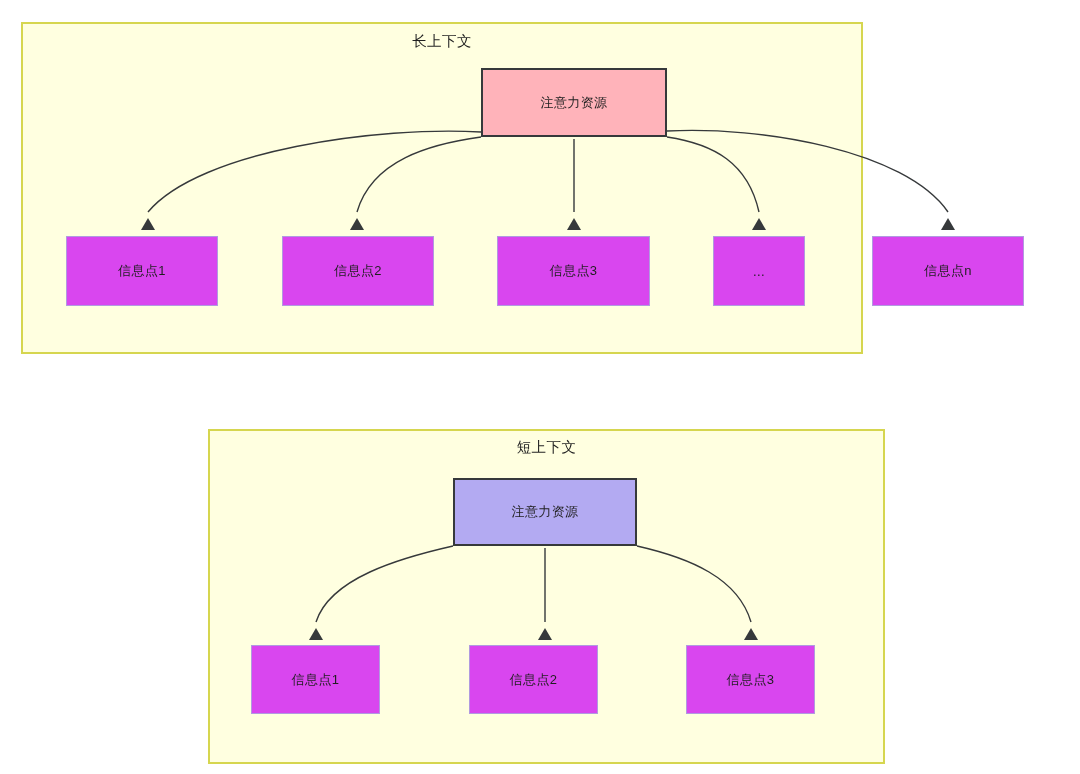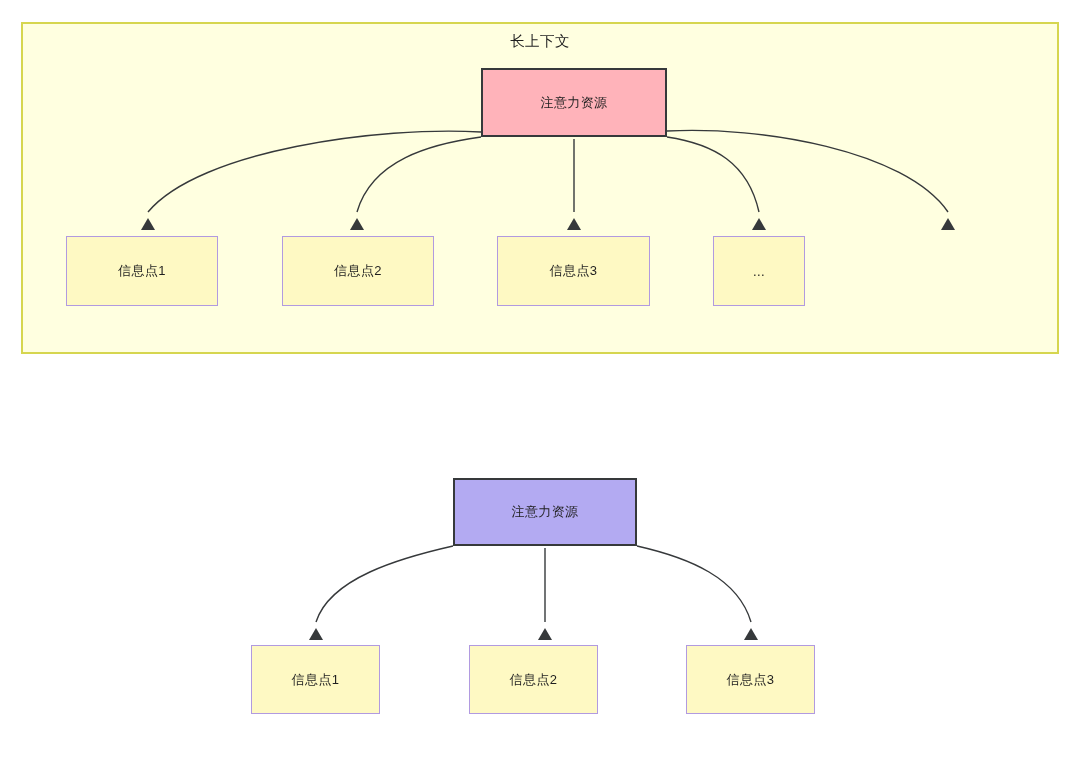--- a/index.html
+++ b/index.html
@@ -26,21 +26,21 @@
   .context-panel {
     position: absolute;
     background: #ffffe0;
     border: 2px solid #d6d64f;
     box-sizing: border-box;
   }
 
   #panel-long {
     left: 21px;
     top: 22px;
-    width: 1038px;
+    width: 842px;
     height: 332px;
   }
 
   #panel-short {
     left: 208px;
     top: 429px;
     width: 677px;
     height: 335px;
   }
 
@@ -74,21 +74,21 @@
     background: #ffb3ba;
     border: 2px solid #36393b;
   }
 
   .node-attention-short {
     background: #b3aaf2;
     border: 2px solid #36393b;
   }
 
   .node-info {
-    background: #fef9c3;
+    background: #d946ef;
     border: 1px solid #b19ae0;
   }
 
   .edge-layer {
     position: absolute;
     left: 0;
     top: 0;
     width: 1080px;
     height: 774px;
     pointer-events: none;
@@ -107,20 +107,23 @@
 </style>
 </head>
 <body>
 
 <div class="diagram-root">
 
   <div class="context-panel" id="panel-long">
     <div class="panel-title">长上下文</div>
   </div>
 
+  <div class="context-panel" id="panel-short">
+    <div class="panel-title">短上下文</div>
+  </div>
 
   <svg class="edge-layer" viewBox="0 0 1080 774">
 
     <g>
       <path class="edge-path" d="M 481 132 C 380 126, 200 150, 148 212"></path>
       <path class="edge-path" d="M 481 137 C 430 144, 372 160, 357 212"></path>
       <path class="edge-path" d="M 574 139 L 574 212"></path>
       <path class="edge-path" d="M 667 137 C 714 144, 748 163, 759 212"></path>
       <path class="edge-path" d="M 667 131 C 760 126, 905 150, 948 212"></path>
 
@@ -145,20 +148,21 @@
   <div class="node node-attention-long" style="left:481px; top:68px; width:186px; height:69px;">注意力资源</div>
 
   <div class="node node-info" style="left:66px; top:236px; width:152px; height:70px;">信息点1</div>
 
   <div class="node node-info" style="left:282px; top:236px; width:152px; height:70px;">信息点2</div>
 
   <div class="node node-info" style="left:497px; top:236px; width:153px; height:70px;">信息点3</div>
 
   <div class="node node-info" style="left:713px; top:236px; width:92px; height:70px;">...</div>
 
+  <div class="node node-info" style="left:872px; top:236px; width:152px; height:70px;">信息点n</div>
 
   <div class="node node-attention-short" style="left:453px; top:478px; width:184px; height:68px;">注意力资源</div>
 
   <div class="node node-info" style="left:251px; top:645px; width:129px; height:69px;">信息点1</div>
 
   <div class="node node-info" style="left:469px; top:645px; width:129px; height:69px;">信息点2</div>
 
   <div class="node node-info" style="left:686px; top:645px; width:129px; height:69px;">信息点3</div>
 
 </div>

